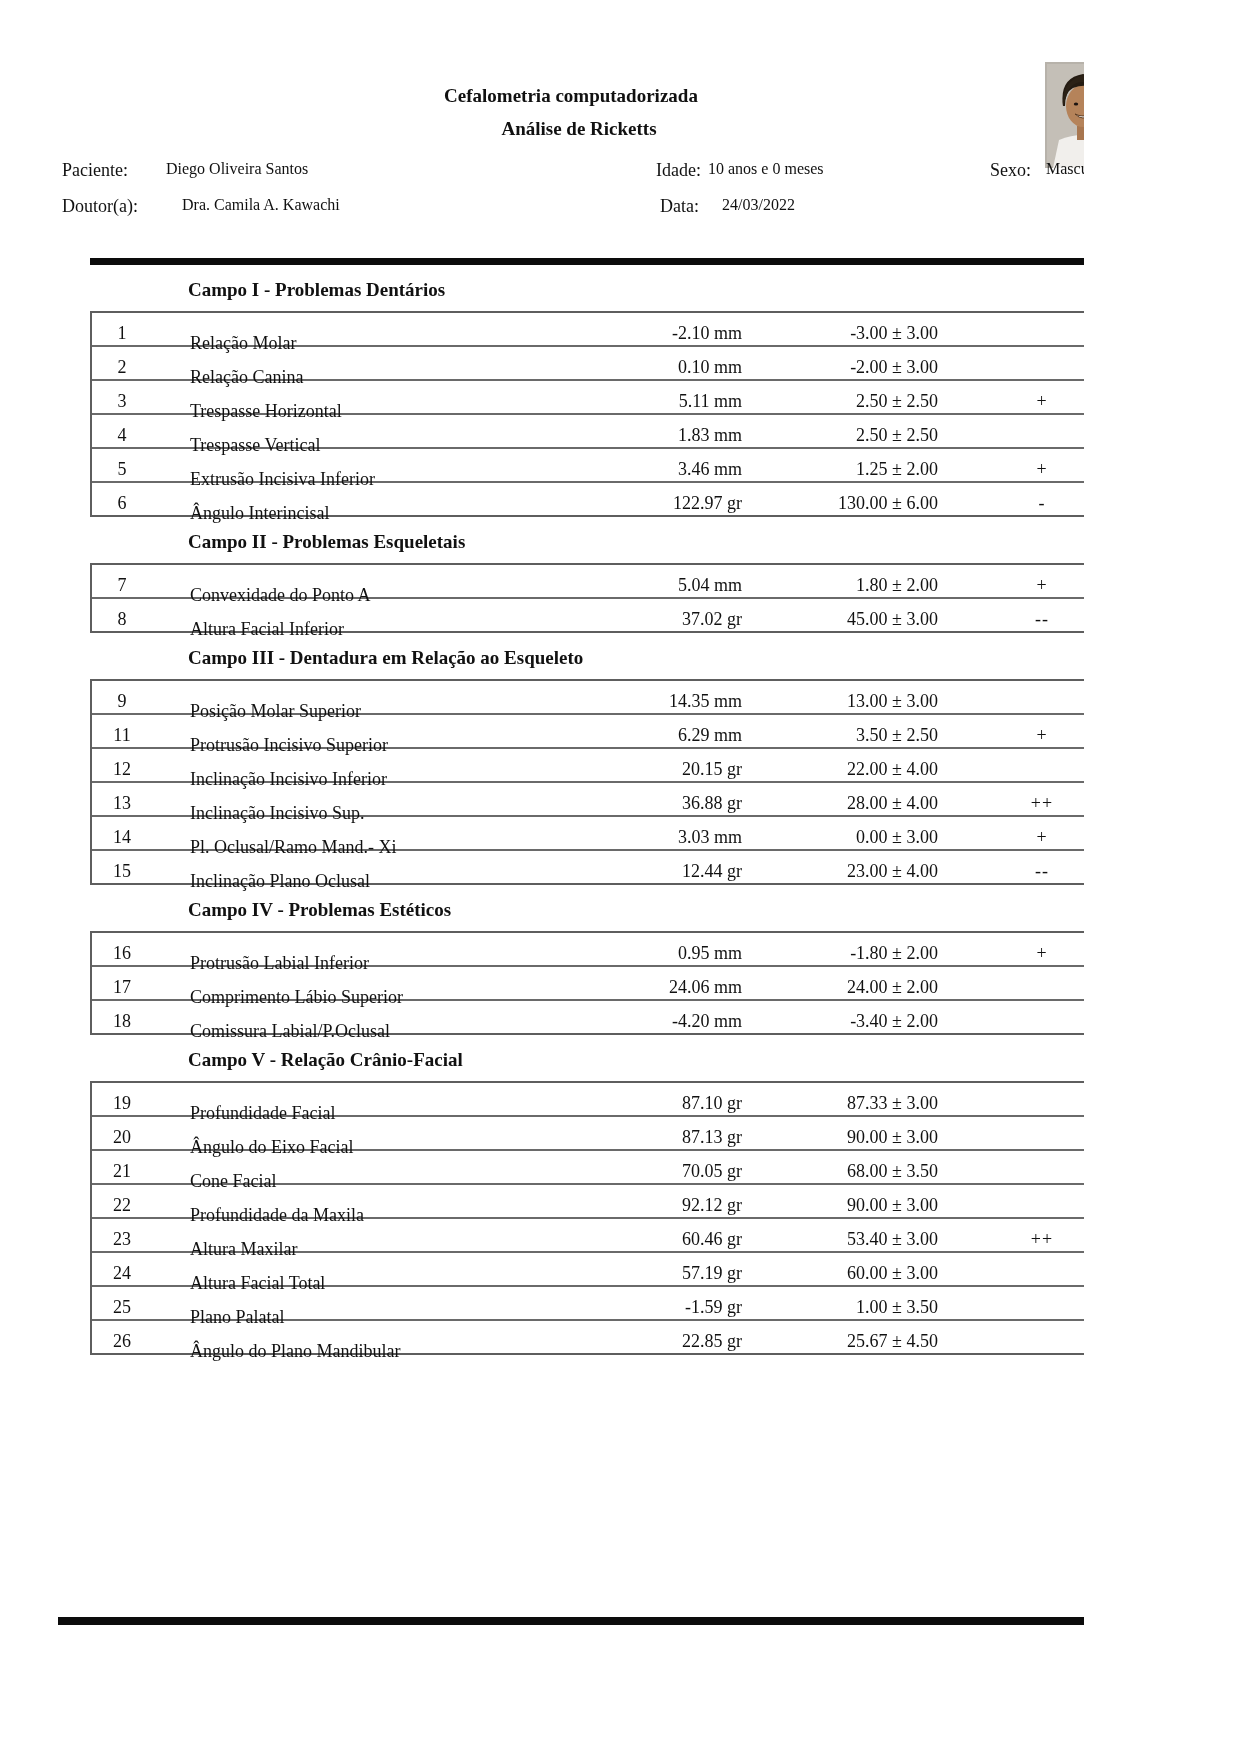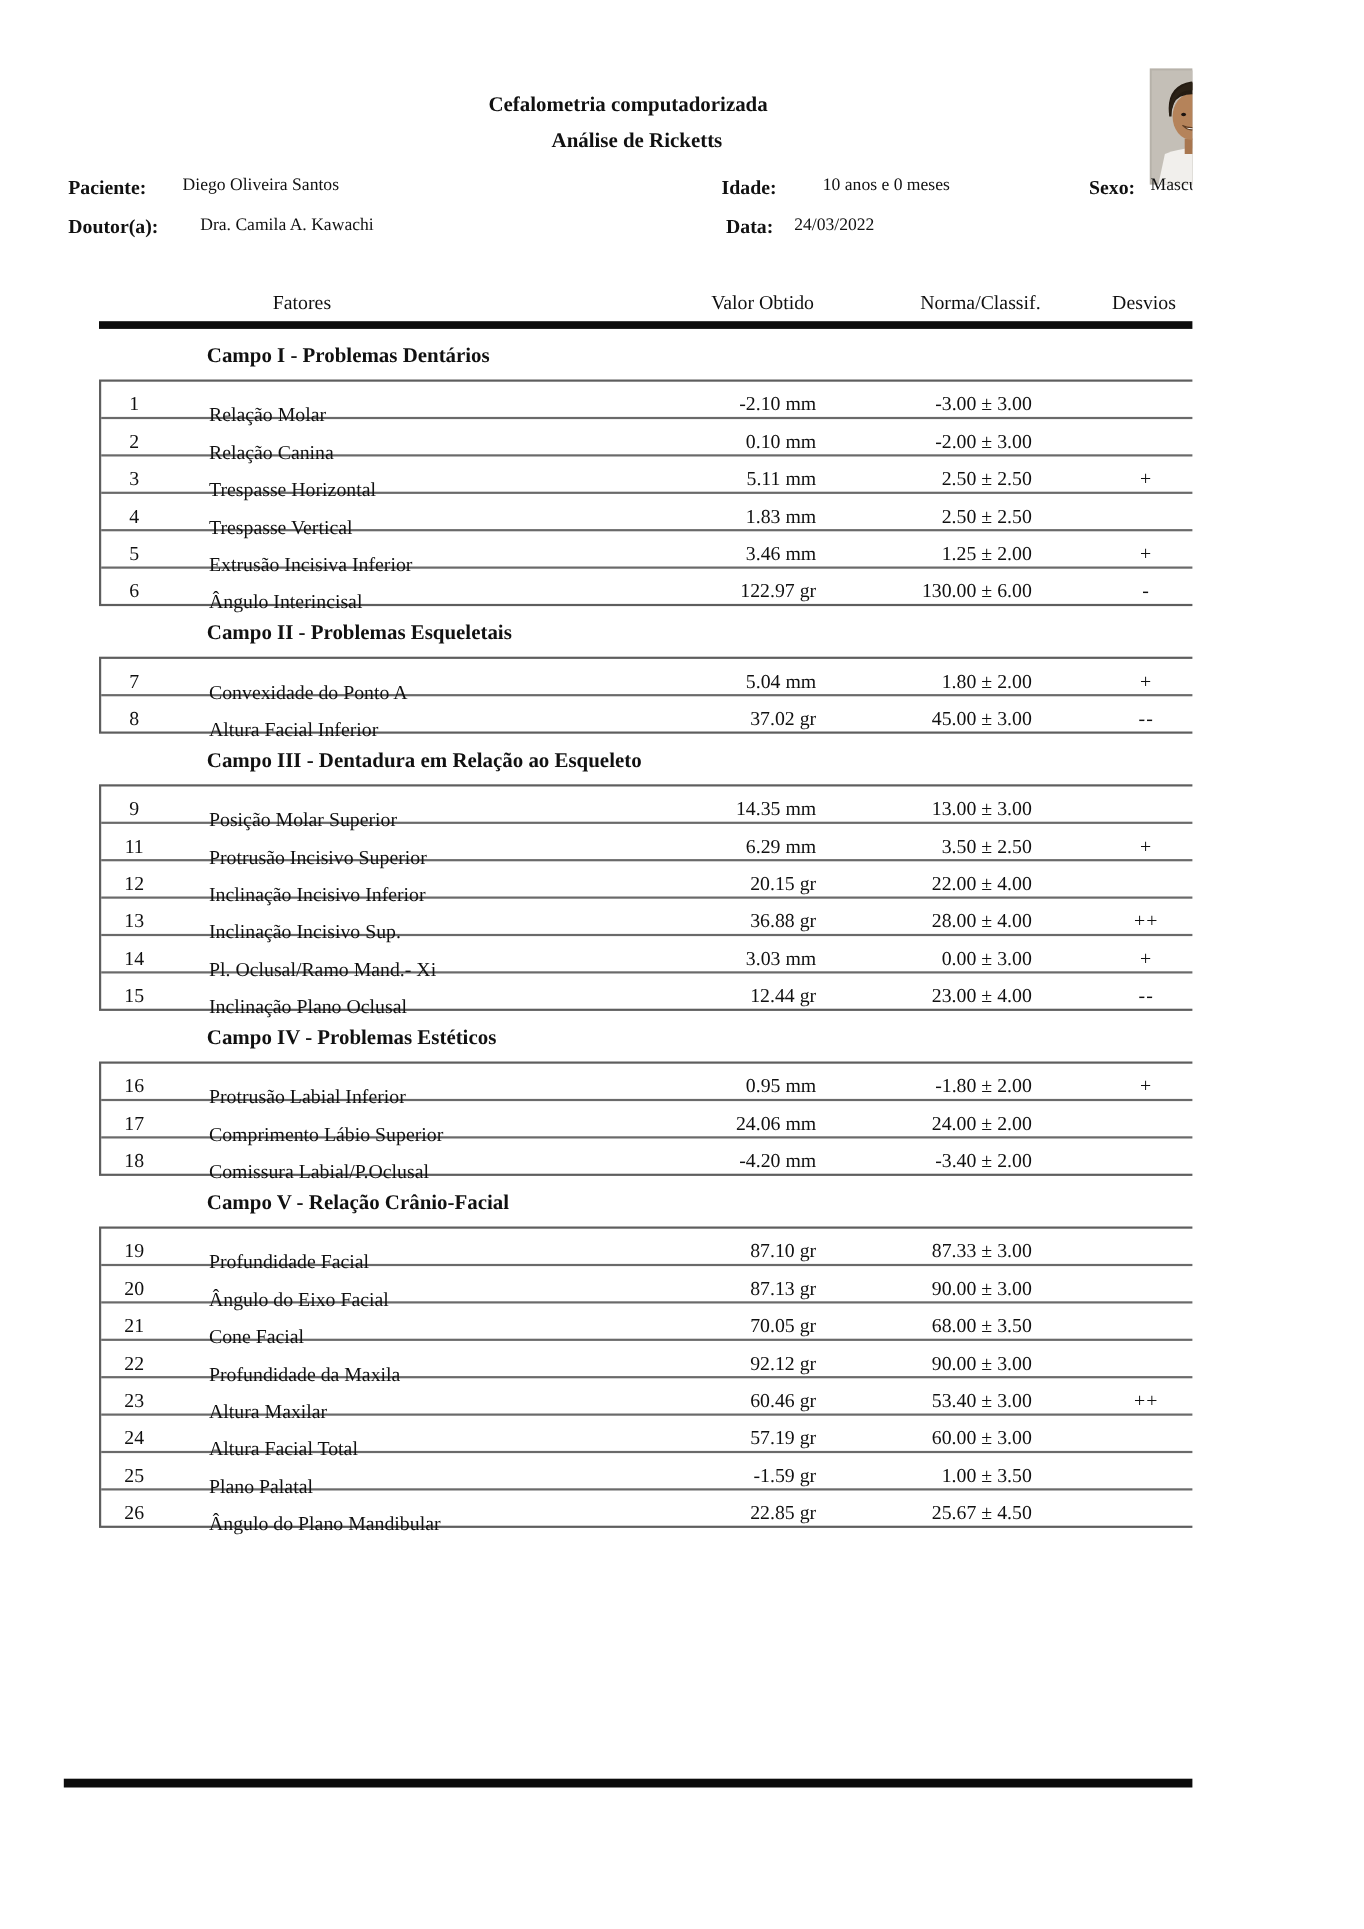--- a/index.html
+++ b/index.html
@@ -15,21 +15,21 @@
   .titles{
     position:absolute;left:0;top:86px;width:1142px;
     text-align:center;
   }
   .title-main{font-size:19px;font-weight:bold;line-height:1.0;}
   .title-sub{font-size:19px;font-weight:bold;line-height:1.0;margin-top:14px;padding-left:16px;}
   .photo{
     position:absolute;left:1045px;top:62px;width:76px;height:106px;
     display:block;
   }
-  .info-label{font-weight:bold;font-size:18px;}
+  .info-label{font-weight:normal;font-size:18px;}
   .info-value{font-size:16px;}
   .abs{position:absolute;white-space:nowrap;}
   
   .report{
     position:absolute;left:90px;top:252px;width:1080px;
   }
   .col-head-row{
     display:grid;
     grid-template-columns:60px 400px 190px 210px 220px;
     align-items:end;
@@ -96,37 +96,30 @@
 
     <ellipse cx="31" cy="42" rx="2.2" ry="1.6" fill="#1c1410"></ellipse>
     <ellipse cx="45" cy="42" rx="2.2" ry="1.6" fill="#1c1410"></ellipse>
 
     <path d="M30 52 Q38 60 46 52 Q38 56 30 52 Z" fill="#ffffff" stroke="#5e3c22" stroke-width="1"></path>
   </svg>
 
   <span class="abs info-label" style="left:62px;top:160px;">Paciente:</span>
   <span class="abs info-value" style="left:166px;top:160px;">Diego Oliveira Santos</span>
   <span class="abs info-label" style="left:656px;top:160px;">Idade:</span>
-  <span class="abs info-value" style="left:748px;top:160px;">10 anos e 0 meses</span>
+  <span class="abs info-value" style="left:708px;top:160px;">10 anos e 0 meses</span>
   <span class="abs info-label" style="left:990px;top:160px;">Sexo:</span>
   <span class="abs info-value" style="left:1046px;top:160px;">Masculino</span>
 
   <span class="abs info-label" style="left:62px;top:196px;">Doutor(a):</span>
   <span class="abs info-value" style="left:182px;top:196px;">Dra. Camila A. Kawachi</span>
   <span class="abs info-label" style="left:660px;top:196px;">Data:</span>
   <span class="abs info-value" style="left:722px;top:196px;">24/03/2022</span>
 
   <div class="report">
-    <div class="col-head-row">
-      <div class="c-num"></div>
-      <div class="c-factor">Fatores</div>
-      <div class="c-valor">Valor Obtido</div>
-      <div class="c-norma">Norma/Classif.</div>
-      <div class="c-desv">Desvios</div>
-    </div>
     <div class="head-rule"></div>
     <div id="sections-container">
   <div class="section">
     <div class="section-title">Campo I - Problemas Dentários</div>
     <div class="section-box">
   <div class="t-row">
     <div class="c-num">1</div>
     <div class="c-factor">Relação Molar</div>
     <div class="c-valor">-2.10 mm</div>
     <div class="c-norma">-3.00 ± 3.00</div>

